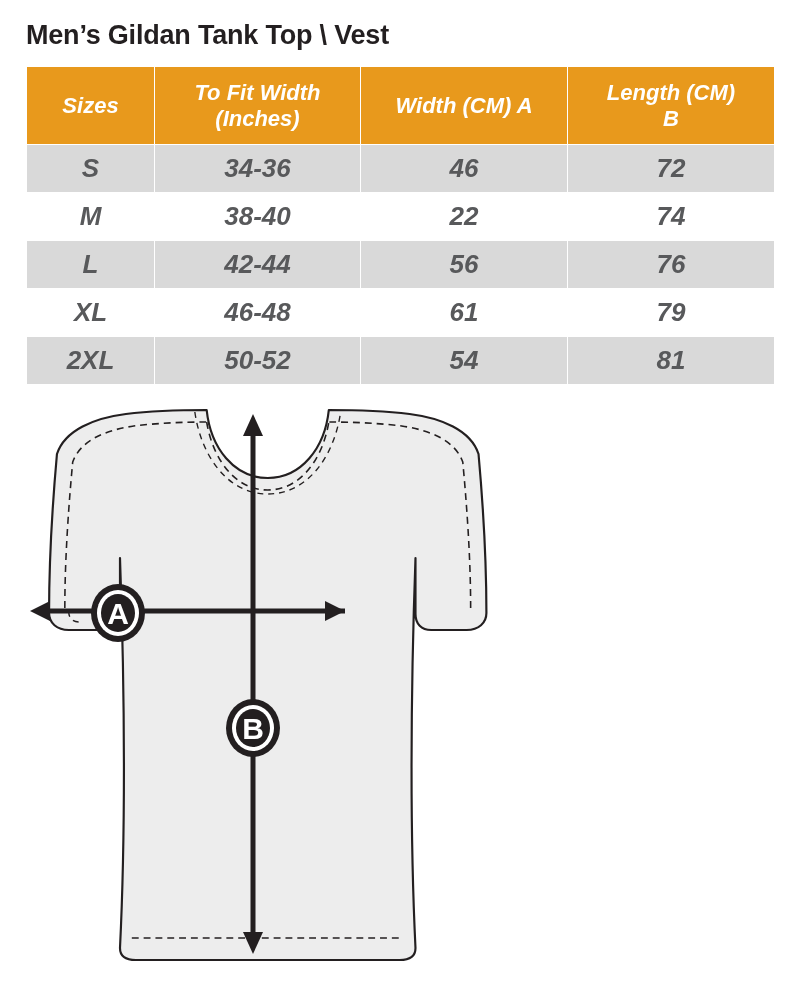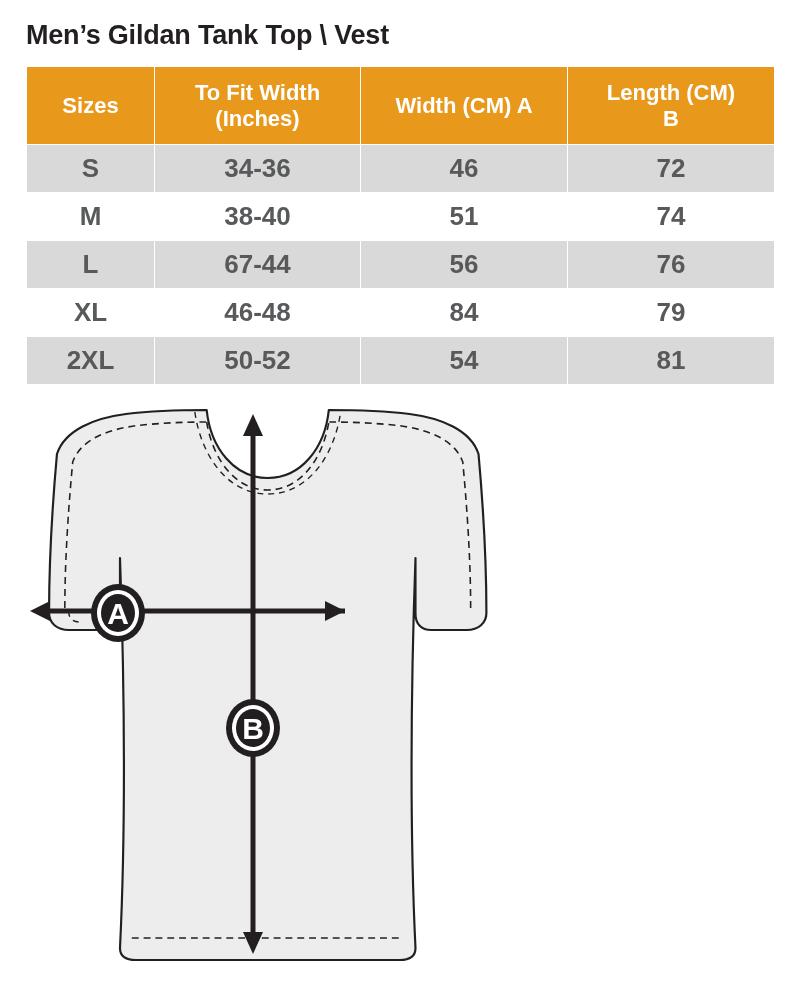--- a/index.html
+++ b/index.html
@@ -31,20 +31,21 @@
     color: #231f20;
     white-space: nowrap;
   }
   table.size-table {
     position: absolute;
     left: 26px;
     top: 66px;
     width: 748px;
     border-collapse: collapse;
     table-layout: fixed;
+    font-style: italic;
   }
   table.size-table th {
     background: #e8991c;
     color: #ffffff;
     font-size: 22px;
     font-weight: bold;
     text-align: center;
     padding: 8px 4px;
     height: 78px;
     border: 1px solid #ffffff;
@@ -121,33 +122,33 @@
     <tbody>
       <tr class="row-odd">
         <td>S</td>
         <td>34-36</td>
         <td>46</td>
         <td>72</td>
       </tr>
       <tr class="row-even">
         <td>M</td>
         <td>38-40</td>
-        <td>51</td>
+        <td>22</td>
         <td>74</td>
       </tr>
       <tr class="row-odd">
         <td>L</td>
-        <td>67-44</td>
+        <td>42-44</td>
         <td>56</td>
         <td>76</td>
       </tr>
       <tr class="row-even">
         <td>XL</td>
         <td>46-48</td>
-        <td>84</td>
+        <td>61</td>
         <td>79</td>
       </tr>
       <tr class="row-odd">
         <td>2XL</td>
         <td>50-52</td>
         <td>54</td>
         <td>81</td>
       </tr>
     </tbody>
   </table>

